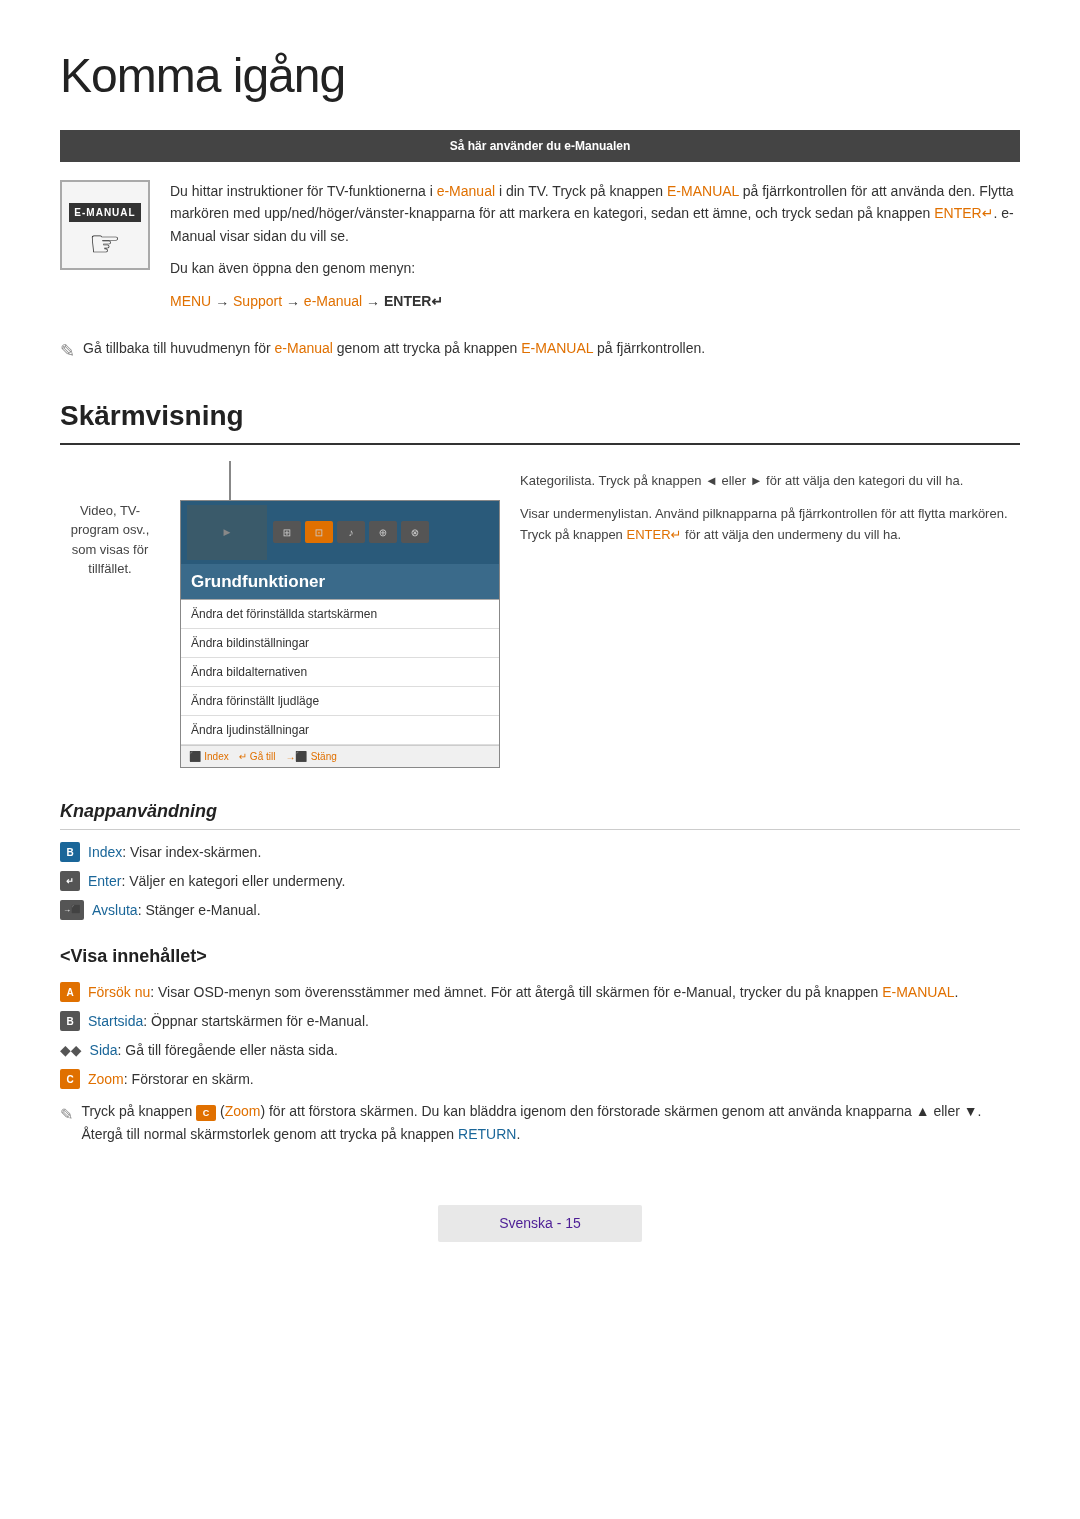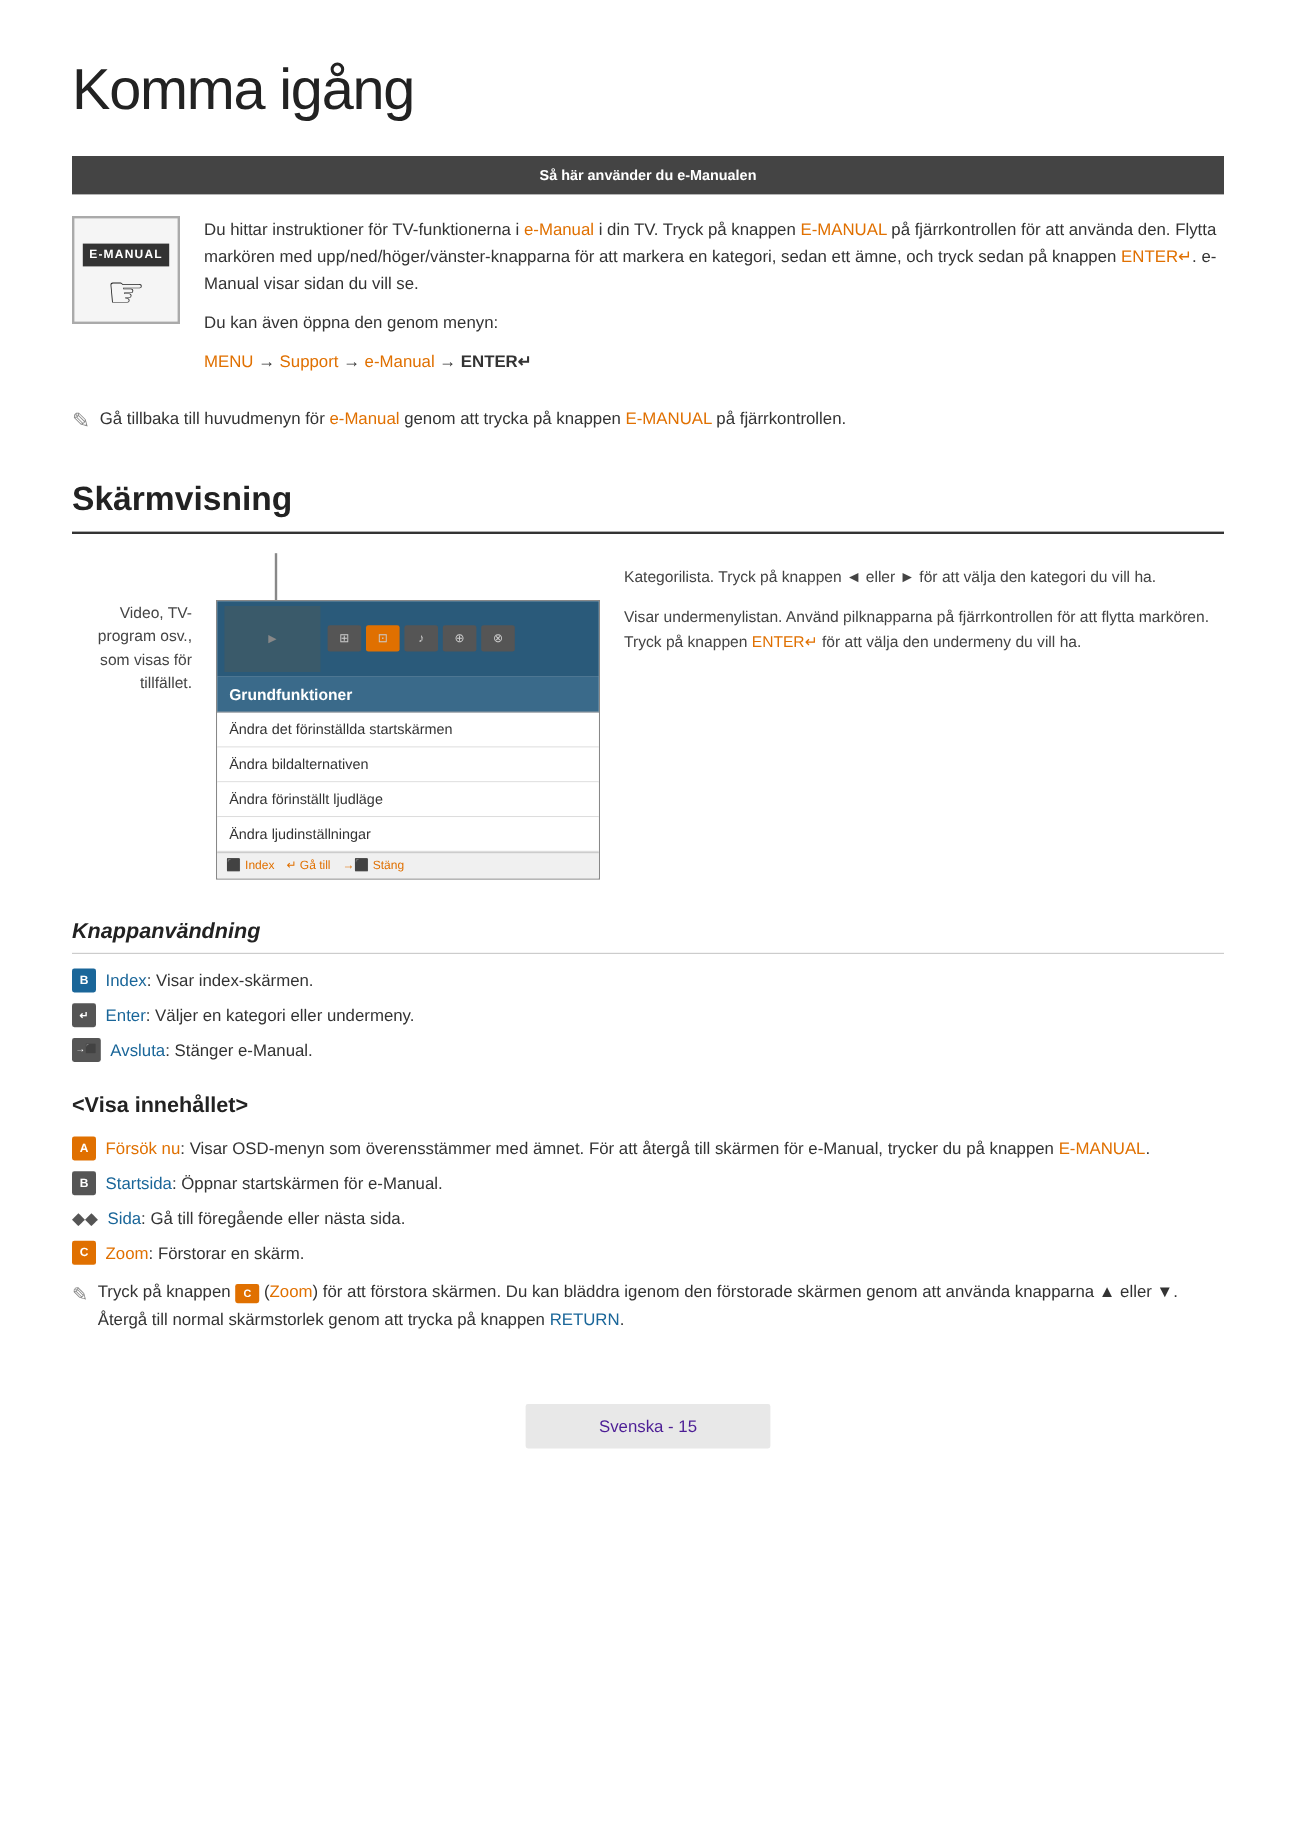--- a/index.html
+++ b/index.html
@@ -108,21 +108,21 @@
     .screen-demo-area {
       display: flex;
       gap: 20px;
       margin-bottom: 30px;
       align-items: flex-start;
     }
 
     .screen-left-label {
       font-size: 13px;
       color: #444;
-      text-align: right;
+      text-align: center;
       width: 100px;
       flex-shrink: 0;
       padding-top: 40px;
       line-height: 1.5;
     }
 
     .screen-demo {
       flex: 1;
       border: 1.5px solid #888;
       background: #fff;
@@ -142,21 +142,21 @@
       font-size: 10px;
     }
 
     .screen-icon.active {
       background: #e07000;
     }
 
     .screen-category {
       background: #3a6a8a;
       color: #fff;
-      font-size: 13px;
+      font-size: 17px;
       font-weight: bold;
       padding: 5px 10px;
       border-bottom: 1px solid #aaa;
     }
 
     .screen-menu-item {
       font-size: 12px;
       color: #333;
       padding: 5px 10px;
       border-bottom: 1px solid #ddd;
@@ -362,20 +362,21 @@
         <div style="display:flex; gap:4px; align-items:center;">
           <div class="screen-icon">⊞</div>
           <div class="screen-icon active">⊡</div>
           <div class="screen-icon">♪</div>
           <div class="screen-icon">⊕</div>
           <div class="screen-icon">⊗</div>
         </div>
       </div>
       <div class="screen-category">Grundfunktioner</div>
       <div class="screen-menu-item">Ändra det förinställda startskärmen</div>
+      <div class="screen-menu-item">Ändra bildinställningar</div>
       <div class="screen-menu-item">Ändra bildalternativen</div>
       <div class="screen-menu-item">Ändra förinställt ljudläge</div>
       <div class="screen-menu-item">Ändra ljudinställningar</div>
       <div class="screen-bottom-bar">
         <span><span style="color:#888;">⬛</span> Index</span>
         <span>↵ Gå till</span>
         <span>→⬛ Stäng</span>
       </div>
     </div>
   </div>

